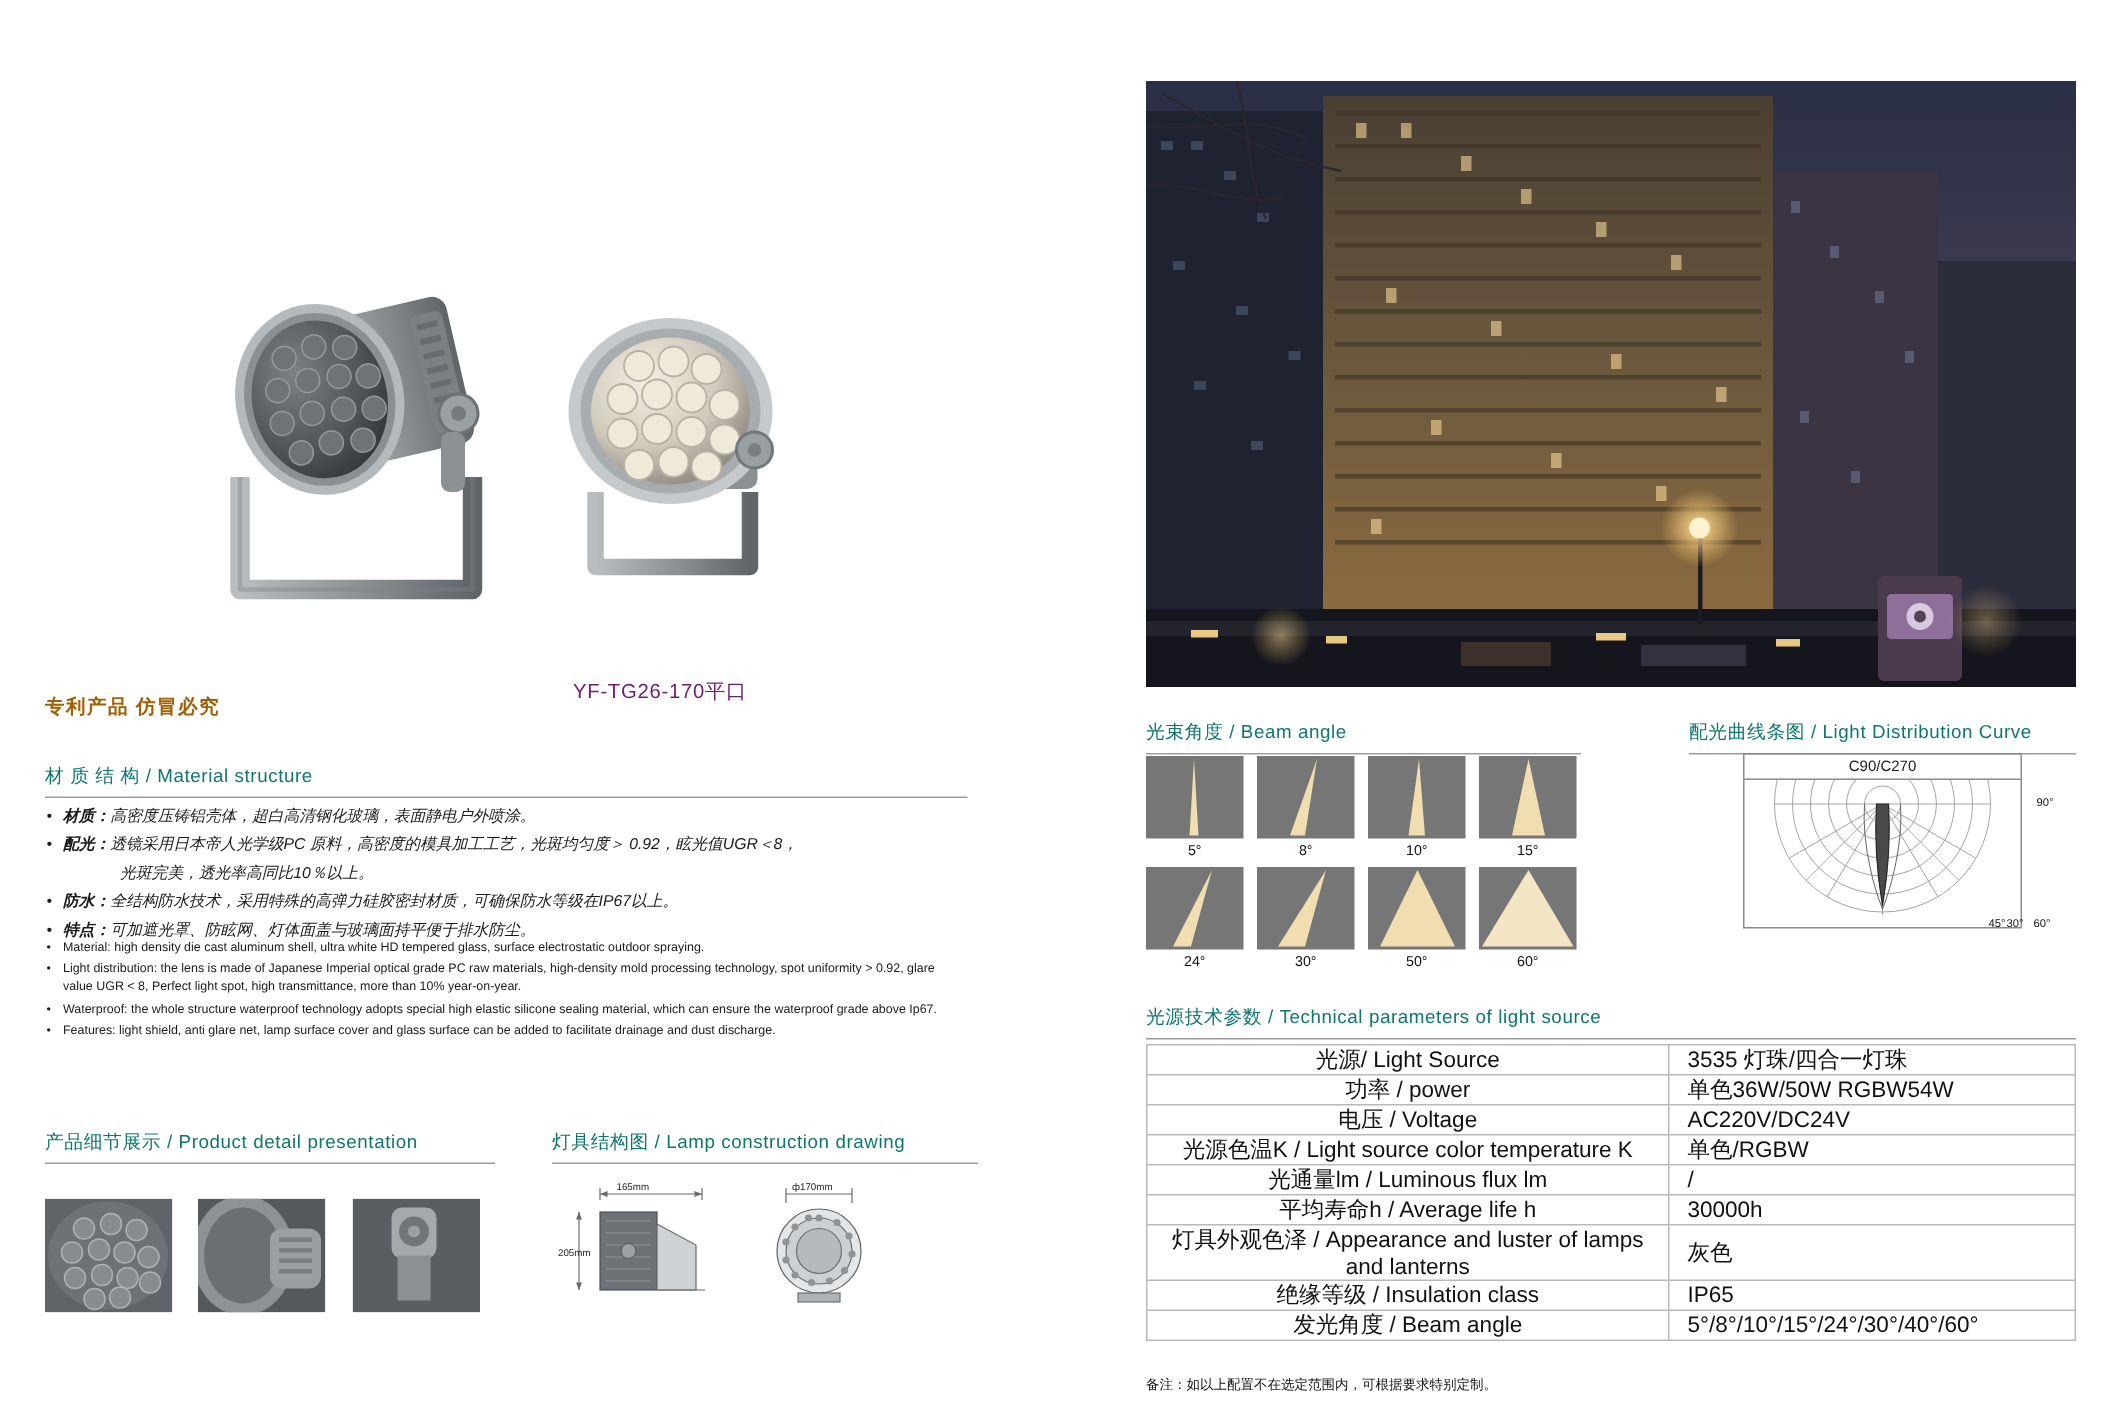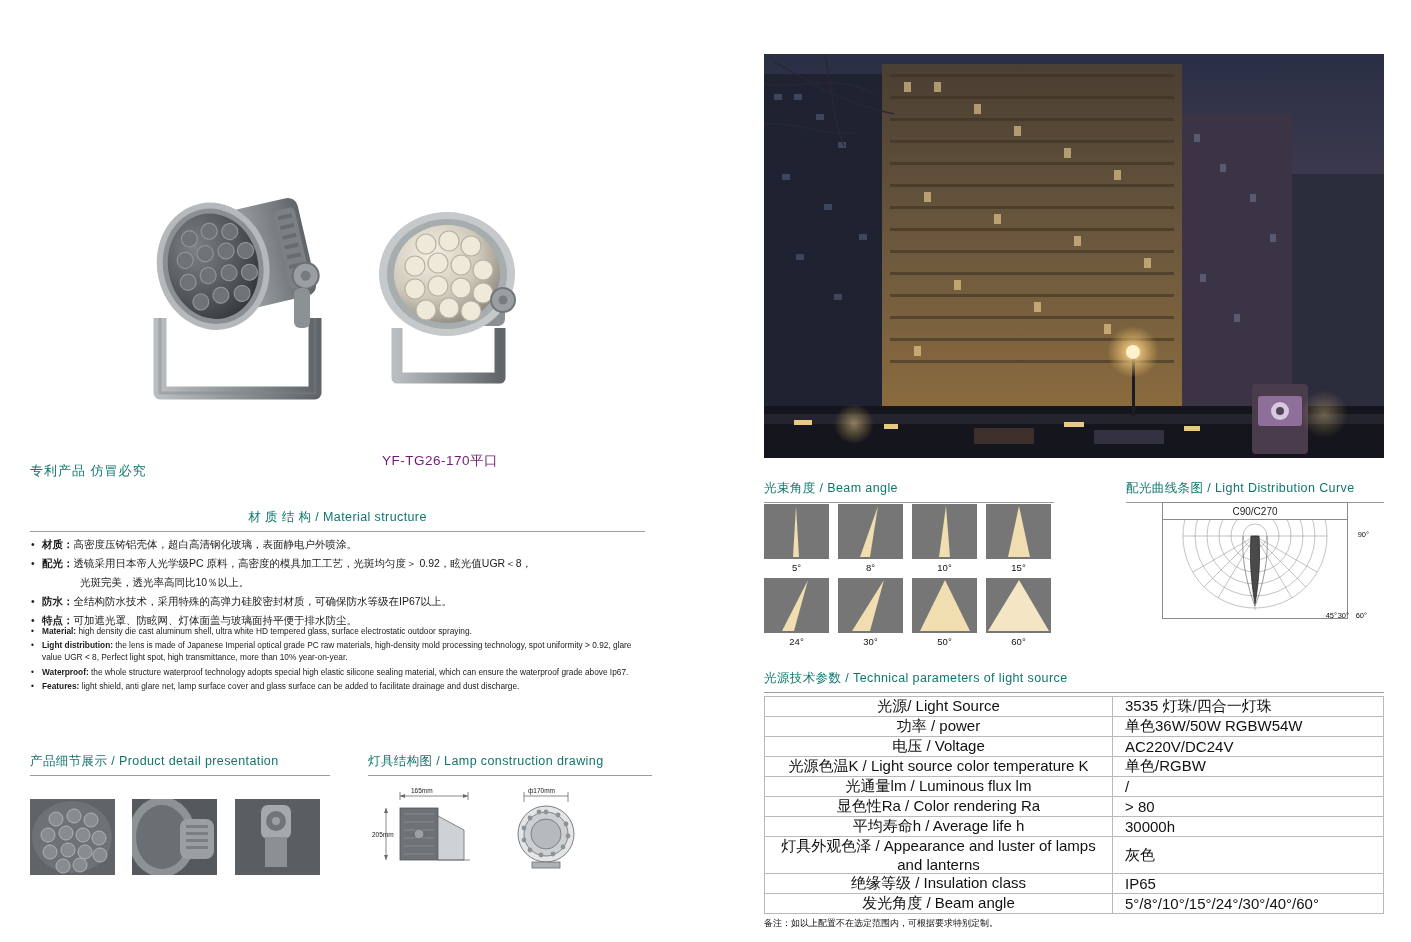--- a/index.html
+++ b/index.html
@@ -12,36 +12,36 @@
     overflow:hidden;
     position:relative;
   }
   .page { position:relative; width:1411px; height:942px; }
 
   
   .left { position:absolute; left:0; top:0; width:740px; height:942px; }
 
   .product-imgs { position:absolute; left:30px; top:150px; width:640px; height:290px; }
 
-  .patent { position:absolute; left:30px; top:462px; font-size:13px; color:#0f766e; letter-spacing:1px; }
+  .patent { position:absolute; left:30px; top:462px; font-size:13px; color:#a16207; letter-spacing:1px;font-weight:bold; }
   .model-label { position:absolute; left:382px; top:452px; font-size:13.5px; color:#701a75; letter-spacing:.5px; }
 
   .sec-head { font-size:12.5px; color:#0f766e; letter-spacing:.4px; }
   .sec-rule { border-bottom:1px solid #9b9b9b; }
 
-  .material-head { position:absolute; left:30px; top:509px; width:615px;text-align:center; }
+  .material-head { position:absolute; left:30px; top:509px; width:615px; }
   .material-head .t { padding-bottom:5px; }
 
-  .bullets-cn { position:absolute; left:30px; top:535px; width:625px; font-size:10.5px; line-height:18px; color:#1a1a1a; }
+  .bullets-cn { position:absolute; left:30px; top:535px; width:625px; font-size:10.5px; line-height:18px; color:#1a1a1a;font-style:italic; }
   .bullets-cn li { margin:0 0 1px 0; }
   .bullets-cn b { font-weight:bold; }
 
   .bullets-en { position:absolute; left:30px; top:625px; width:615px; font-size:8.3px; line-height:12.2px; color:#1a1a1a; }
   .bullets-en li { margin:0 0 2px 0; }
-  .bullets-en b { font-weight:bold; }
+  .bullets-en b { font-weight:normal; }
 
   ul.dotlist { list-style:none; margin:0; padding:0; }
   ul.dotlist > li { position:relative; padding-left:12px; }
   ul.dotlist > li:before { content:"•"; position:absolute; left:1px; top:0; }
   ul.dotlist > li.nodot:before { content:""; }
 
   .detail-head { position:absolute; left:30px; top:753px; width:300px; }
   .draw-head { position:absolute; left:368px; top:753px; width:284px; }
   .head-line { padding-bottom:5px; }
 
@@ -571,24 +571,20 @@
           </tr>
         <tr>
             <td class="k">光源色温K / Light source color temperature K</td>
             <td class="v">单色/RGBW</td>
           </tr>
         <tr>
             <td class="k">光通量lm / Luminous flux lm</td>
             <td class="v">/</td>
           </tr>
         <tr>
-            <td class="k">显色性Ra / Color rendering Ra</td>
-            <td class="v">&gt; 80</td>
-          </tr>
-        <tr>
             <td class="k">平均寿命h / Average life h</td>
             <td class="v">30000h</td>
           </tr>
         <tr>
             <td class="k">灯具外观色泽 / Appearance and luster of lamps and lanterns</td>
             <td class="v">灰色</td>
           </tr>
         <tr>
             <td class="k">绝缘等级 / Insulation class</td>
             <td class="v">IP65</td>

